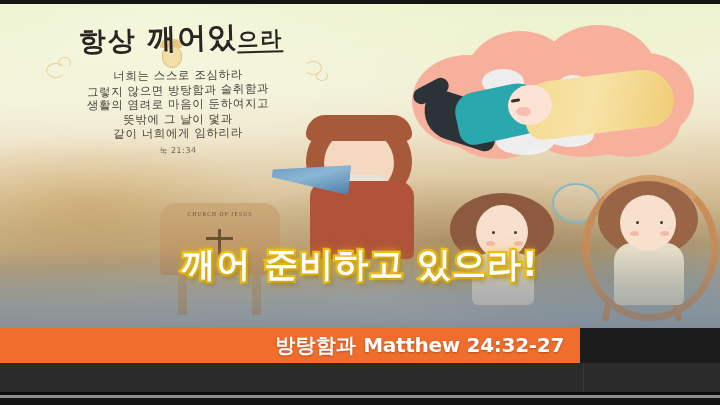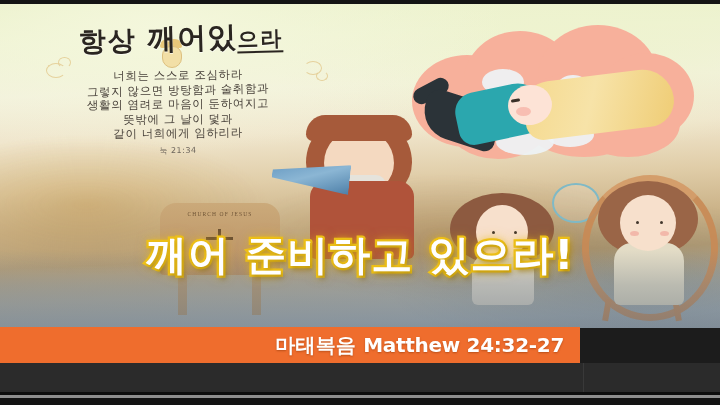--- a/index.html
+++ b/index.html
@@ -356,27 +356,27 @@
   
   .floor {
     position: absolute; left: 0; bottom: 0;
     width: 720px; height: 78px;
     background: linear-gradient(180deg, rgba(120,130,140,0) 0%, rgba(110,124,136,.35) 45%, rgba(98,112,126,.55) 100%);
   }
 
   
   .main-headline {
     position: absolute;
-    left: 0; top: 229px;
+    left: 0; top: 238px;
     width: 720px;
     text-align: center;
     z-index: 40;
     font-family: "DejaVu Sans", sans-serif;
     font-weight: bold;
-    font-size: 41px;
+    font-size: 34px;
     line-height: 52px;
     letter-spacing: 1px;
     color: #ffffff;
     -webkit-text-stroke: 4.5px #f0c419;
     paint-order: stroke fill;
     text-shadow:
       0 0 7px rgba(240,196,25,.95),
       0 0 13px rgba(232,176,20,.7),
       2px 3px 5px rgba(60,40,0,.55);
   }
@@ -552,21 +552,21 @@
 
     <div class="floor"></div>
   </div>
 
   <div class="main-headline">깨어 준비하고 있으라!</div>
 
   <div class="art-watermark">©</div>
 
   <div class="caption-bar">
     <div class="caption-text">
-      <span>마태복음</span>
+      <span>방탕함과</span>
       <span class="ref-en">Matthew 24:32-27</span>
     </div>
   </div>
 
   <div class="bottom-band">
     <div class="band-seam"></div>
     <div class="divider-dark"></div>
     <div class="divider-light"></div>
     <div class="base"></div>
   </div>

